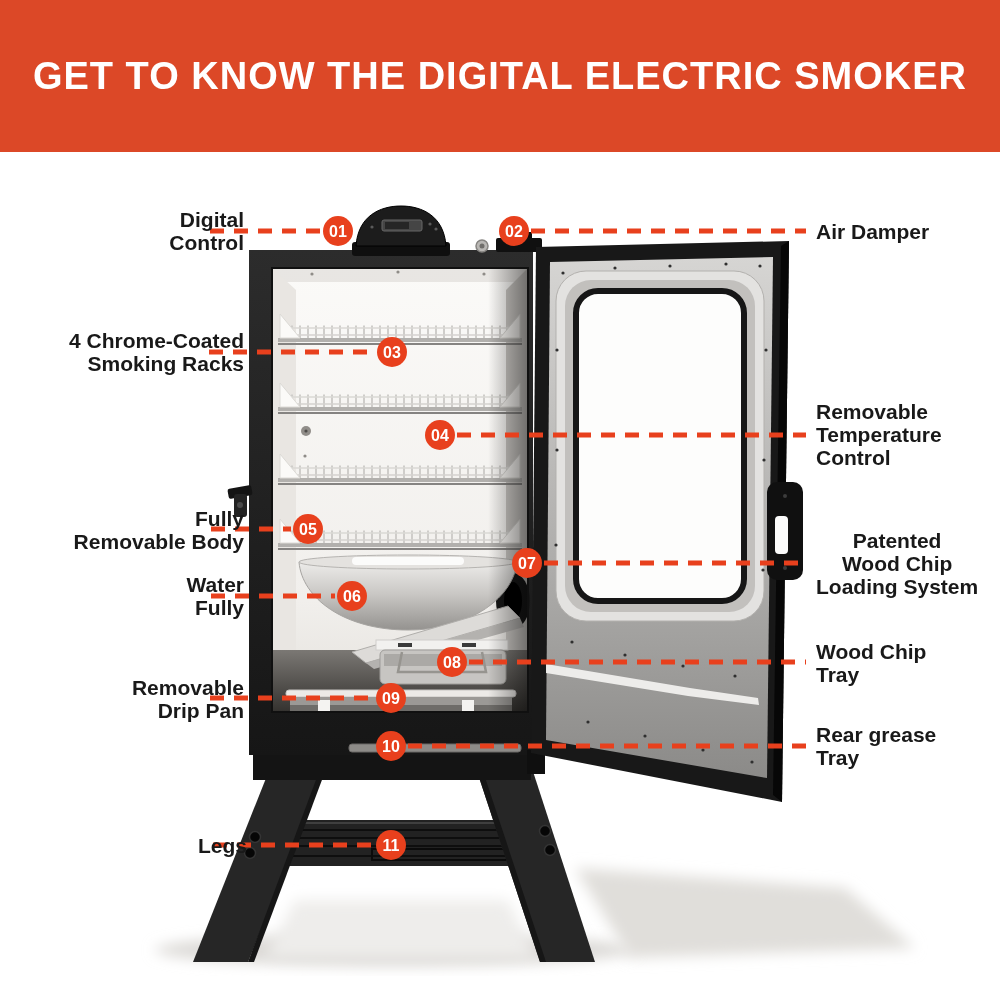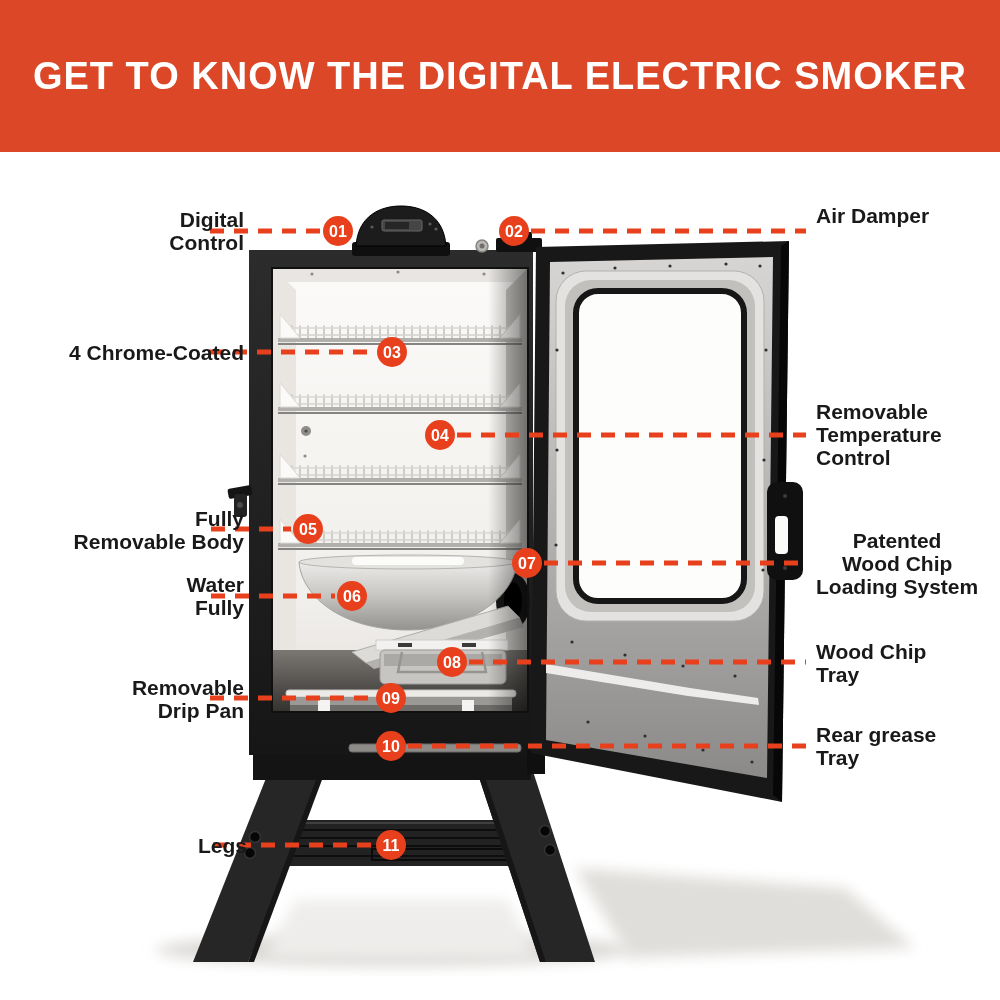--- a/index.html
+++ b/index.html
@@ -276,25 +276,26 @@
         <circle cx="391" cy="845" r="15" class="callout-circle"></circle>
         <text x="391" y="845" dy="0.36em" class="callout-num">11</text>
       </g>
   </svg>
 
   <div id="label-layer">
       <div class="feature-label left" style="right: 796px; top: 231px;">
         <div>Digital</div>
         <div>Control</div>
       </div>
-      <div class="feature-label right" style="left: 816px; top: 215px;">
+      <div class="feature-label right" style="left: 816px; top: 231px;">
         <div>Air Damper</div>
       </div>
       <div class="feature-label left" style="right: 796px; top: 352px;">
         <div>4 Chrome-Coated</div>
+        <div>Smoking Racks</div>
       </div>
       <div class="feature-label right" style="left: 816px; top: 434px;">
         <div>Removable</div>
         <div>Temperature</div>
         <div>Control</div>
       </div>
       <div class="feature-label left" style="right: 796px; top: 530px;">
         <div>Fully</div>
         <div>Removable Body</div>
       </div>

